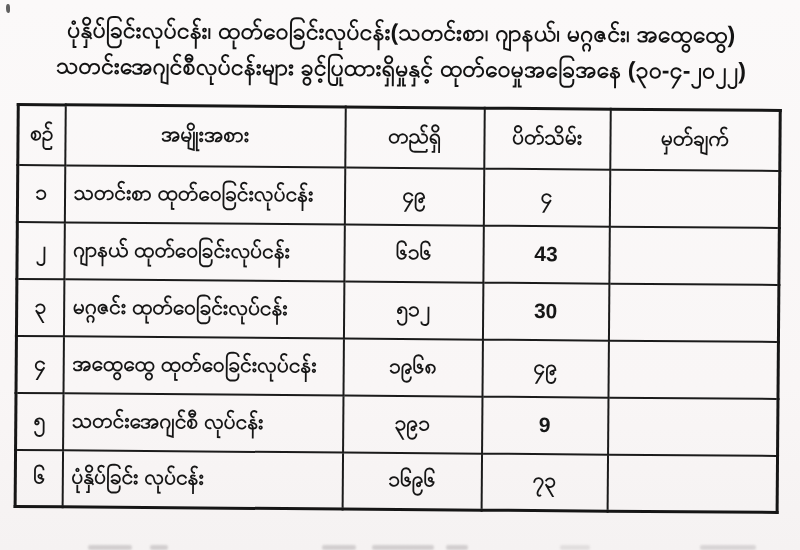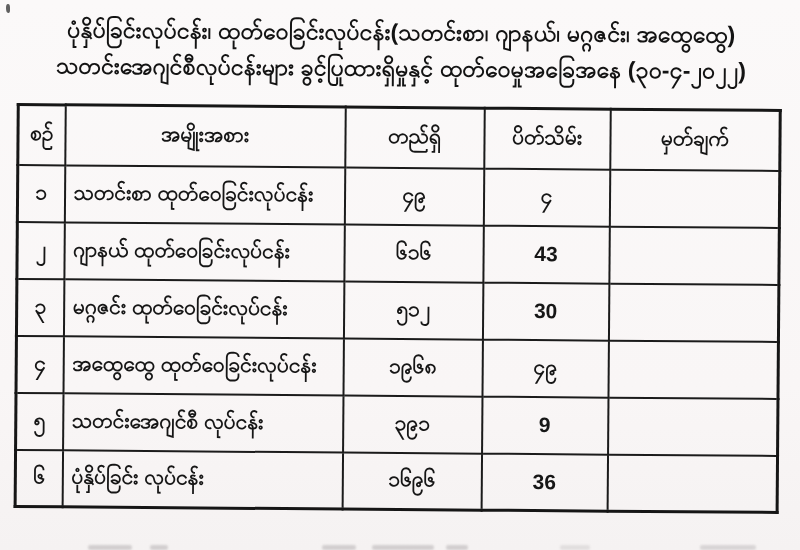--- a/index.html
+++ b/index.html
@@ -159,21 +159,21 @@
         <td class="c-serial">၅</td>
         <td class="c-cat">သတင်းအေဂျင်စီ လုပ်ငန်း</td>
         <td class="c-num">၃၉၁</td>
         <td class="c-num">9</td>
         <td class="c-remark"></td>
       </tr>
       <tr>
         <td class="c-serial">၆</td>
         <td class="c-cat">ပုံနှိပ်ခြင်း လုပ်ငန်း</td>
         <td class="c-num">၁၆၉၆</td>
-        <td class="c-num">36</td>
+        <td class="c-num">၇၃</td>
         <td class="c-remark"></td>
       </tr>
     </tbody>
   </table>
 
 </div>
 
 <div class="ink-speck"></div>
 
 <div class="bottom-smudges">

